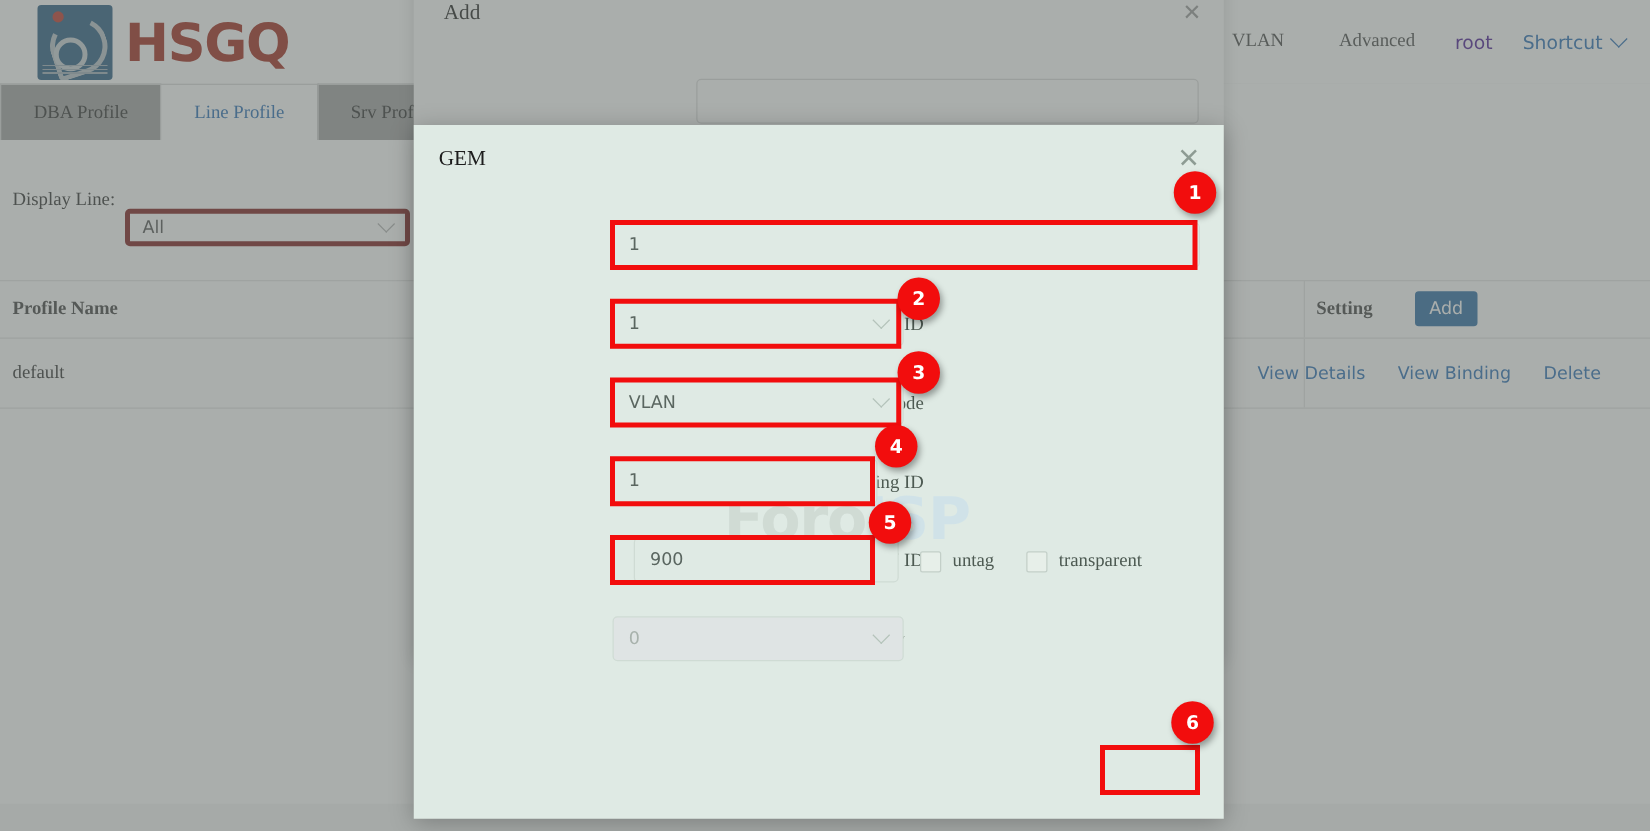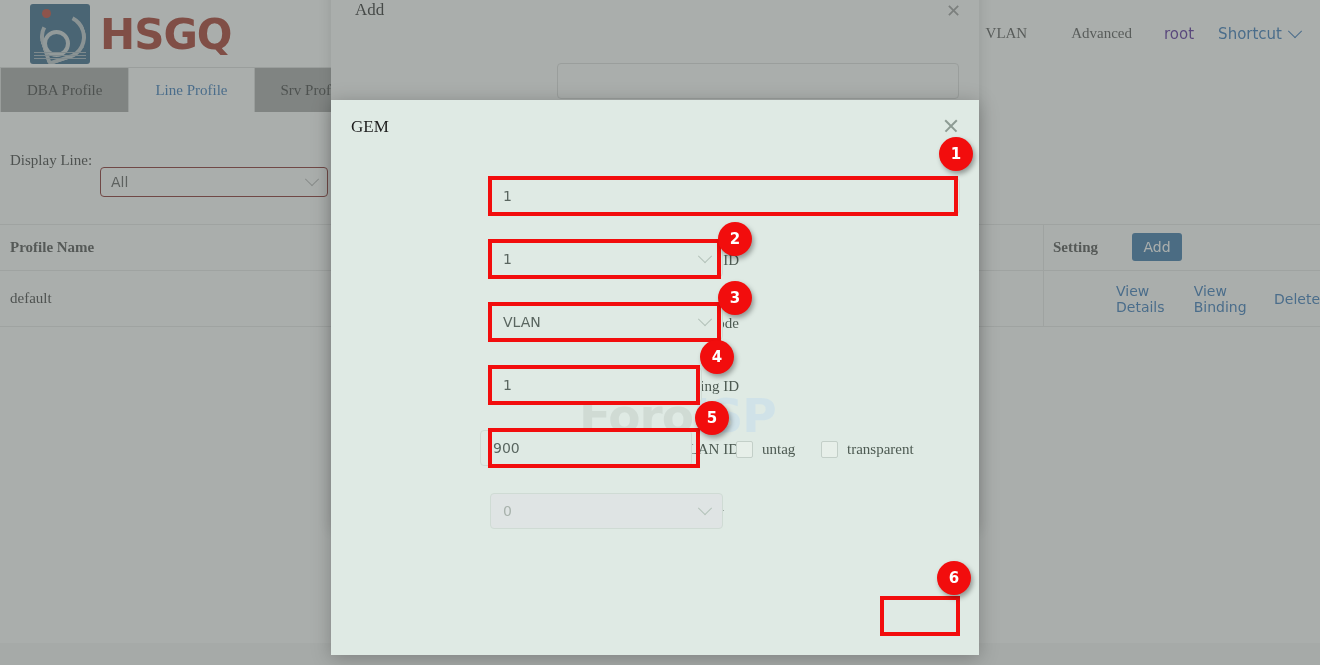--- a/index.html
+++ b/index.html
@@ -160,21 +160,21 @@
   .filter-label {
     position: absolute;
     left: 10px; top: 40px;
     font-size: 15px;
     color: #333;
   }
   .filter-select {
     position: absolute;
     left: 100px; top: 167px;
     width: 228px; height: 30px;
-    border: 1px solid #7f1d1d;
+    border: 4px solid #7f1d1d;
     border-radius: 4px;
     background: #fff;
     font-size: 14px;
     color: #555;
     font-family: "DejaVu Sans", sans-serif;
     display: flex;
     align-items: center;
     padding: 0 10px;
     box-sizing: border-box;
     cursor: pointer;
@@ -225,21 +225,21 @@
   .tbl-row {
     height: 55px;
     border-bottom: 1px solid #e6e6e6;
     display: flex;
     align-items: center;
     position: relative;
   }
   .cell-profile { position: absolute; left: 10px; font-size: 15px; color: #333; }
   .row-actions {
     position: absolute;
-    left: 1116px;
+    left: 1006px;
     display: flex;
     gap: 26px;
     font-family: "DejaVu Sans", sans-serif;
     font-size: 14px;
     color: #2c6fb5;
     align-items: center;
   }
   .row-actions span { cursor: pointer; }
 
   .bottom-band {
@@ -529,21 +529,21 @@
     <div class="flabel" style="left:208px; top:215px;">Mode</div>
     <div class="finput sel" style="left:159px; top:204px; width:233px; height:36px;">
       <span>VLAN</span>
       <span class="chev3"></span>
     </div>
 
     <div class="flabel" style="left:208px; top:278px;">Mapping ID</div>
     <div class="finput" style="left:159px; top:267px; width:212px; height:36px;">1</div>
 
     <div class="flabel" style="left:208px; top:341px;">VLAN ID</div>
-    <div class="finput" style="left:149px; top:330px; width:212px; height:36px;">900</div>
+    <div class="finput" style="left:176px; top:330px; width:212px; height:36px;">900</div>
 
     <div class="cbox-wrap" style="left:405px; top:341px;">
       <span class="cbox"></span>
       <span class="cbox-lbl">untag</span>
     </div>
     <div class="cbox-wrap" style="left:490px; top:341px;">
       <span class="cbox"></span>
       <span class="cbox-lbl">transparent</span>
     </div>
 

